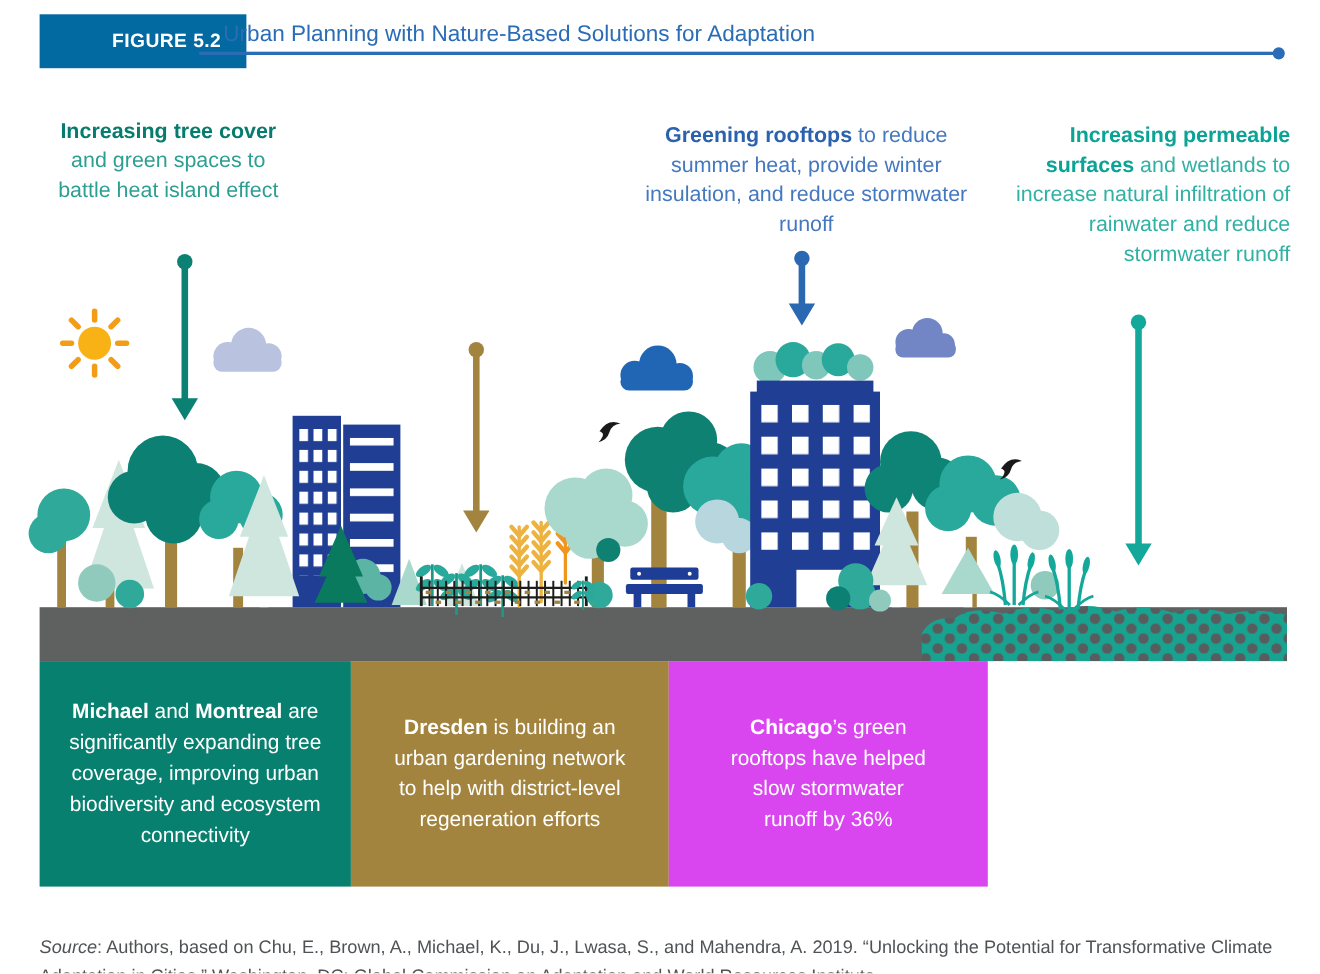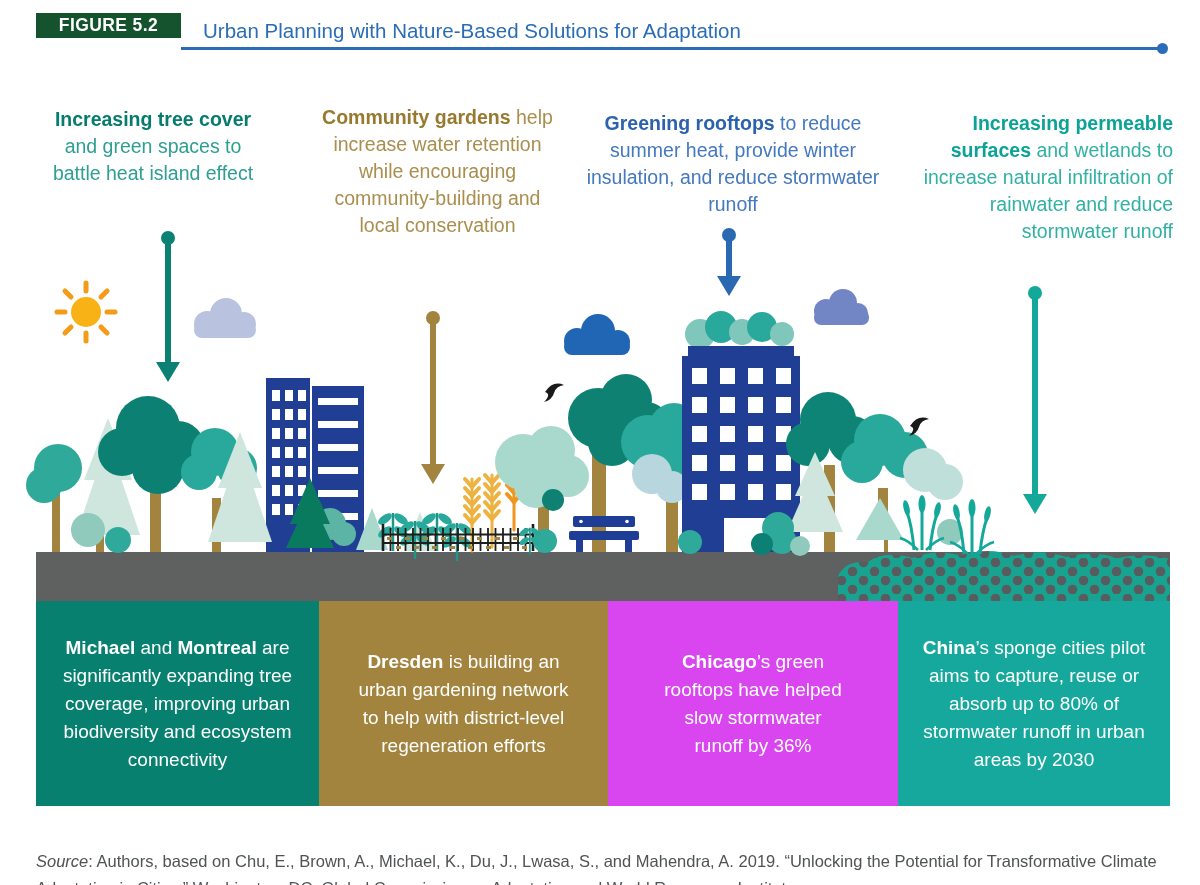--- a/index.html
+++ b/index.html
@@ -1,22 +1,22 @@
 <!DOCTYPE html>
 <html><head>
 <meta charset="utf-8">
 <style>
   html,body{margin:0;padding:0;background:#fff;}
   .page{position:relative;width:1200px;height:885px;background:#ffffff;
         font-family:"Liberation Sans", sans-serif;overflow:hidden;}
 
   
-  .fig-badge{position:absolute;left:36px;top:13px;width:145px;height:25px;
-    background:#14532d;color:#fff;font-weight:bold;font-size:17.5px;
-    display:flex;align-items:center;justify-content:center;letter-spacing:.4px;}
+  .fig-badge{position:absolute;left:36px;top:13px;width:145px;height:49px;
+    background:#0369a1;color:#fff;font-weight:bold;font-size:17.5px;
+    display:flex;align-items:center;justify-content:center;letter-spacing:.4px;padding-left:43px;}
   .fig-title{position:absolute;left:203px;top:19px;color:#2a6db6;font-size:20.5px;}
   .fig-rule{position:absolute;left:181px;top:47px;width:982px;height:3px;background:#2a6db6;}
   .fig-rule-dot{position:absolute;left:1157px;top:43px;width:11px;height:11px;
     border-radius:50%;background:#2a6db6;}
 
   
   .ann{position:absolute;text-align:center;font-size:19.5px;line-height:27px;}
   .ann b{font-weight:bold;}
   .ann-1{left:43px;top:106px;width:220px;color:#2d9f92;}
   .ann-1 b{color:#067c6e;}
@@ -50,21 +50,20 @@
 <div class="page">
 
   <div class="fig-badge">
     <span>FIGURE 5.2</span>
   </div>
   <div class="fig-title">Urban Planning with Nature-Based Solutions for Adaptation</div>
   <div class="fig-rule"></div>
   <div class="fig-rule-dot"></div>
 
   <div class="ann ann-1"><b>Increasing tree cover</b><span> and green spaces to battle heat island effect</span></div>
-  <div class="ann ann-2"><b>Community gardens</b><span> help increase water retention while encouraging community-building and local conservation</span></div>
   <div class="ann ann-3"><b>Greening rooftops</b><span> to reduce summer heat, provide winter insulation, and reduce stormwater runoff</span></div>
   <div class="ann ann-4"><b>Increasing permeable surfaces</b><span> and wetlands to increase natural infiltration of rainwater and reduce stormwater runoff</span></div>
 
   <svg class="scene" viewBox="0 0 1200 885">
     <defs>
       <pattern id="dots" width="22" height="18" patternUnits="userSpaceOnUse">
         <rect width="22" height="18" fill="#17a38f"></rect>
         <circle cx="5.5" cy="4.5" r="4.8" fill="#595c5e"></circle>
         <circle cx="16.5" cy="13.5" r="4.8" fill="#595c5e"></circle>
       </pattern>
@@ -364,19 +363,16 @@
 
   <div class="cbox cbox-1">
       <div><b>Michael</b><span> and </span><b>Montreal</b><span> are significantly expanding tree coverage, improving urban biodiversity and ecosystem connectivity</span></div>
     </div>
   <div class="cbox cbox-2">
       <div><b>Dresden</b><span> is building an urban gardening network to help with district-level regeneration efforts</span></div>
     </div>
   <div class="cbox cbox-3">
       <div><b>Chicago</b><span>’s green rooftops have helped slow stormwater runoff by 36%</span></div>
     </div>
-  <div class="cbox cbox-4">
-      <div><b>China</b><span>’s sponge cities pilot aims to capture, reuse or absorb up to 80% of stormwater runoff in urban areas by 2030</span></div>
-    </div>
 
   <p class="source"><i>Source</i><span>: Authors, based on Chu, E., Brown, A., Michael, K., Du, J., Lwasa, S., and Mahendra, A. 2019. “Unlocking the Potential for Transformative Climate Adaptation in Cities.” Washington, DC: Global Commission on Adaptation and World Resources Institute.</span></p>
 
 </div>
 
 </body></html>

